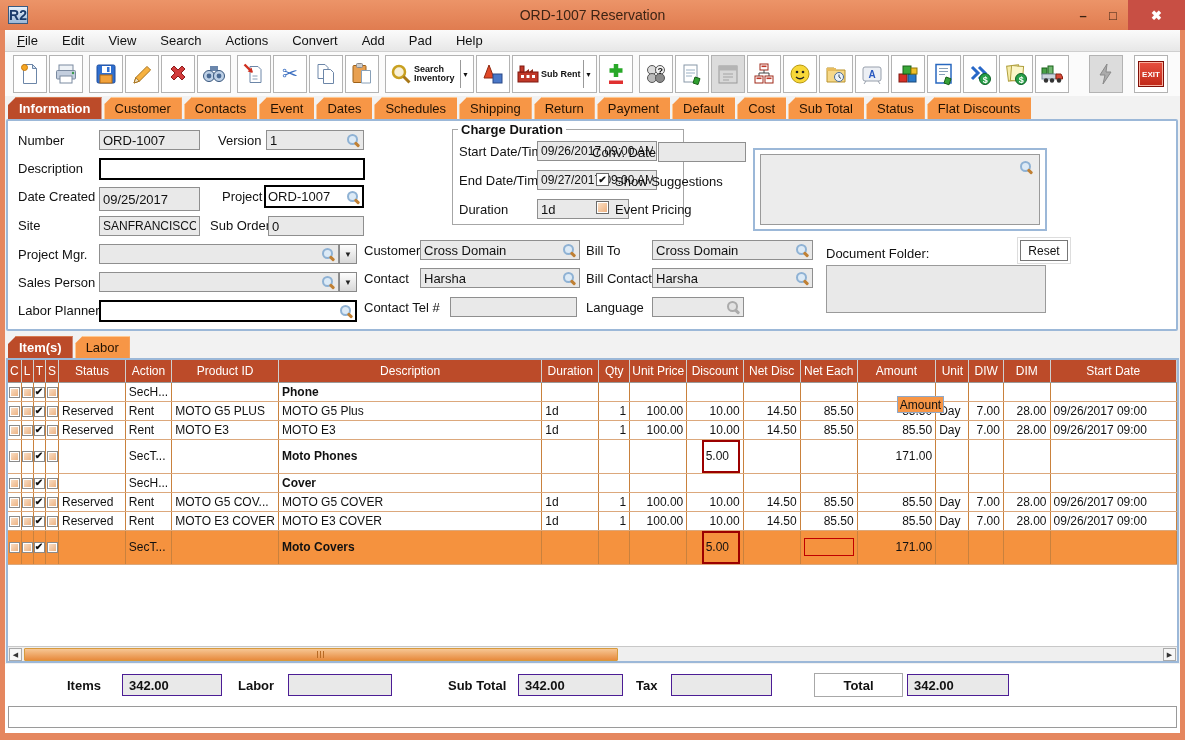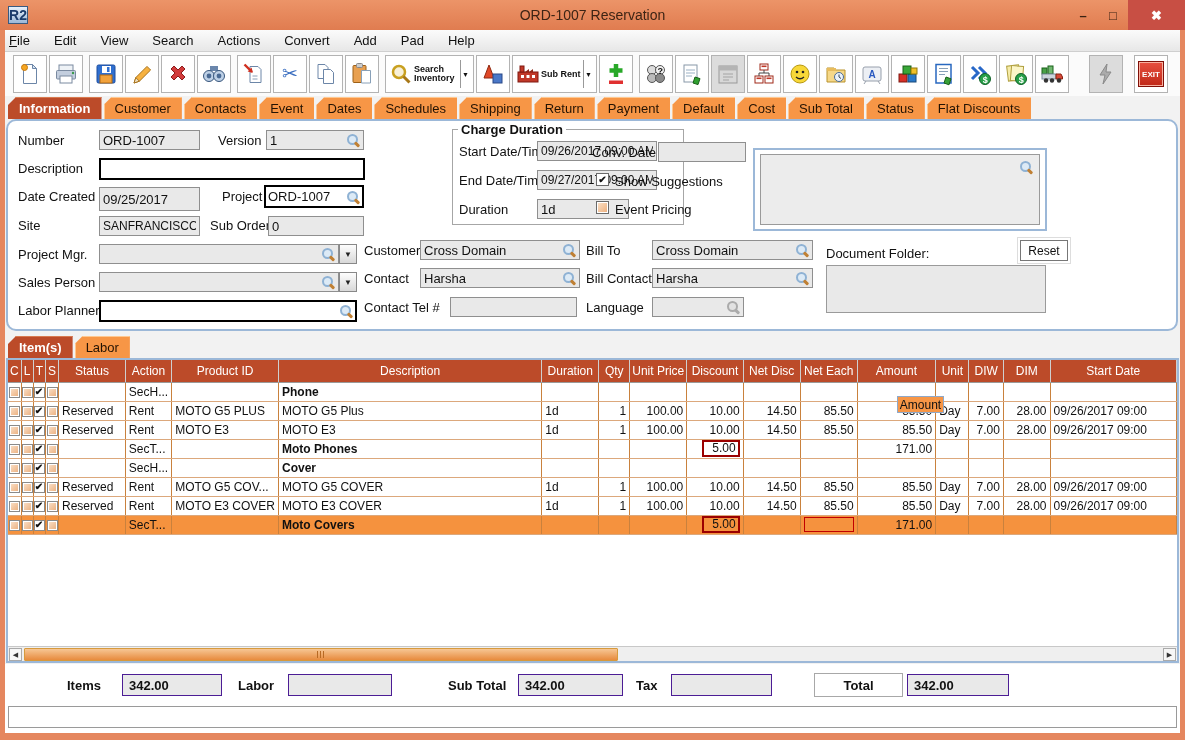--- a/index.html
+++ b/index.html
@@ -8,21 +8,21 @@
 
 
 .titlebar{position:absolute;left:0;top:0;right:0;height:30px;background:linear-gradient(#EC9468,#E07C50);display:flex;align-items:center}
 .app-icon{width:20px;height:18px;margin-left:8px;background:linear-gradient(#e8f0fa,#9cb8d8);border:1px solid #3a5a80;color:#1a3a6a;font-size:14px;font-weight:bold;display:flex;align-items:center;justify-content:center;z-index:2}
 .title-text{position:absolute;left:0;right:0;text-align:center;color:#3d2414;font-size:14px}
 .win-btns{margin-left:auto;display:flex;height:100%;align-items:stretch;z-index:2}
 .win-min,.win-max{width:30px;display:flex;align-items:center;justify-content:center;color:#3a2213;font-size:13px;font-weight:bold}
 .win-close{width:57px;background:#C84F44;color:#fff;display:flex;align-items:center;justify-content:center;font-weight:bold;font-size:13px}
 
 
-.menubar{position:absolute;left:5px;right:5px;top:30px;height:22px;background:linear-gradient(#fbfbfb,#e7e7e7);border-bottom:1px solid #cfcfcf;display:flex;align-items:center;padding-left:4px;gap:24px}
+.menubar{position:absolute;left:5px;right:5px;top:30px;height:22px;background:linear-gradient(#fbfbfb,#e7e7e7);border-bottom:1px solid #cfcfcf;display:flex;align-items:center;padding-left:12px;gap:24px}
 .menu-item{color:#111;cursor:default}
 .menu-item u{text-decoration:underline}
 
 
 .toolbar{position:absolute;left:5px;right:5px;top:52px;height:44px;background:#FBFBFB;display:flex;align-items:center;padding:0 8px}
 .tb-group{display:flex;gap:2px;margin-right:6px}
 .tb-btn{height:38px;width:34px;background:#fff;border:1px solid #b3b3b3;display:flex;align-items:center;justify-content:center;padding:0 1px}
 .tb-btn.wide{width:auto;padding:0 3px;gap:1px}
 .tb-btn.disabled{background:#DCDCDC}
 .tb-ic{display:flex;align-items:center;justify-content:center}
@@ -37,21 +37,21 @@
 
 .main-bg{position:absolute;left:5px;right:5px;top:96px;bottom:7px;background:#F2F2F2}
 .bottom-area{position:absolute;left:5px;right:5px;top:664px;height:69px;background:#fff}
 
 
 .tabrow{position:absolute;display:flex;gap:2px;align-items:flex-end}
 .tab{height:22px;padding:4px 11px 0;background:#F79646;color:#241303;font-size:13px;clip-path:polygon(8px 0,100% 0,100% 100%,0 100%,0 8px);box-shadow:inset 0 1px 0 #FFC890,inset 1px 0 0 #FFC890}
 .tab.active{background:#BC4B29;color:#fff;font-weight:bold;box-shadow:inset 0 1px 0 #D87A50}
 
 
-.info{position:absolute;left:6px;top:119px;width:1172px;height:212px;background:#fff;border:2px solid #9CB8D8;border-radius:10px}
+.info{position:absolute;left:6px;top:119px;width:1172px;height:212px;background:#fff;border:2px solid #9CB8D8;border-radius:2px}
 .lbl{position:absolute;white-space:nowrap;color:#111}
 .fld{position:absolute;background:#E9E9E9;border:1px solid #8f8f8f;display:flex;align-items:center;padding:0 3px;white-space:nowrap;overflow:hidden;justify-content:space-between}
 .fld.white{background:#fff;border:1px solid #000;box-shadow:0 0 0 1px #000 inset}
 .fld .val{overflow:hidden}
 .mag{width:14px;height:14px;position:relative;flex:none}
 .mag::before{content:"";position:absolute;left:1px;top:1px;width:7px;height:7px;border:2px solid #8FB2D4;border-radius:50%;background:#DCEAF6}
 .mag::after{content:"";position:absolute;right:0px;bottom:1px;width:6px;height:3px;background:#C08034;transform:rotate(45deg);border-radius:1px}
 .mag.gray::before{border-color:#ABABAB;background:#E2E2E2}
 .mag.gray::after{background:#ABABAB}
 .combo-arrow{position:absolute;width:18px;height:20px;background:linear-gradient(#FDFDFD,#D8D8D8);border:1px solid #888;color:#222;display:flex;align-items:center;justify-content:center}
@@ -75,21 +75,21 @@
 table{border-collapse:collapse;table-layout:fixed;font-size:12px}
 th{background:#BC4B29;color:#fff;font-weight:normal;height:22px;border-right:1px solid #CFCFCF;border-bottom:1px solid #9a9a9a;overflow:hidden;white-space:nowrap;padding:0 2px;text-align:center}
 td{height:19px;border-right:1px solid #C9813D;border-bottom:1px solid #DCA87C;padding:0 3px;overflow:hidden;white-space:nowrap;background:#fff}
 tr.sel td{background:#F5923E}
 td.num{text-align:right}
 td.bold{font-weight:bold}
 td.ck{text-align:center;padding:0}
 .cb2{display:inline-block;width:11px;height:11px;border:1px solid #8a8a8a;background:linear-gradient(135deg,#FAE2CC,#EBAD7A);box-shadow:inset 0 0 0 1px #fff;vertical-align:middle}
 .cb2.checked{background:#fff;position:relative}
 .cb2.checked::after{content:"✔";position:absolute;left:0px;top:-2px;font-size:10px;font-weight:bold;color:#111}
-.redbox{display:inline-block;border:2px solid #9B0000;padding:0 2px;min-width:38px;text-align:right;line-height:13px}
+.redbox{display:inline-block;border:2px solid #9B0000;padding:8px 2px;min-width:38px;text-align:left;line-height:13px}
 .redbox.thin{border:1px solid #C00000;min-width:50px;height:15px;vertical-align:middle}
 .tooltip{position:absolute;left:897px;top:396px;width:47px;height:17px;background:#F79646;border:1px solid #8FA8C8;font-size:12px;color:#111;display:flex;align-items:center;justify-content:center;z-index:6}
 
 
 .hscroll{position:absolute;left:0;right:0;bottom:0;height:15px;background:#EFEFEF;border-top:1px solid #c8c8c8}
 .hs-arrow{position:absolute;top:1px;width:13px;height:13px;border:1px solid #aaa;background:#F6F6F6;color:#333;display:flex;align-items:center;justify-content:center}
 .hs-arrow::after{font-size:7px}
 .hs-left{left:1px}.hs-left::after{content:"◀"}
 .hs-right{right:1px}.hs-right::after{content:"▶"}
 .hs-thumb{position:absolute;left:16px;top:1px;width:594px;height:13px;background:linear-gradient(#F7C694,#E78B3E);border:1px solid #D79A3C;border-radius:1px;display:flex;align-items:center;justify-content:center}

